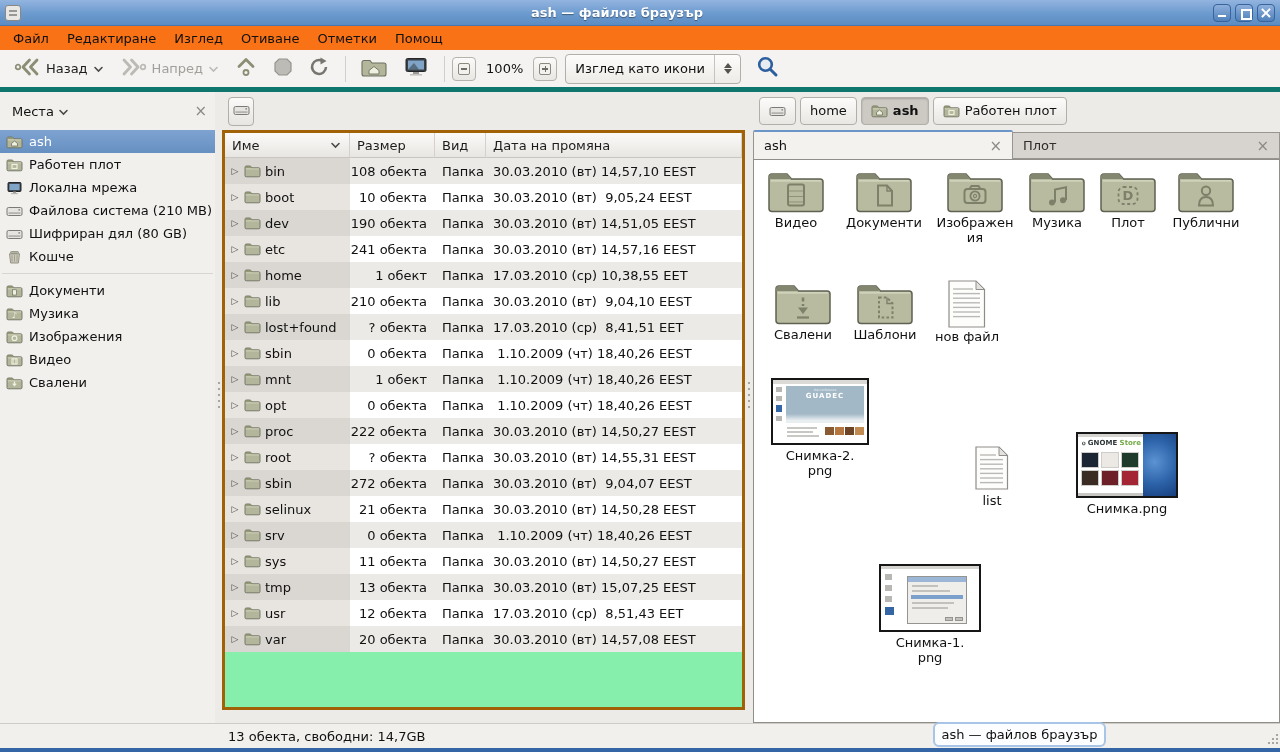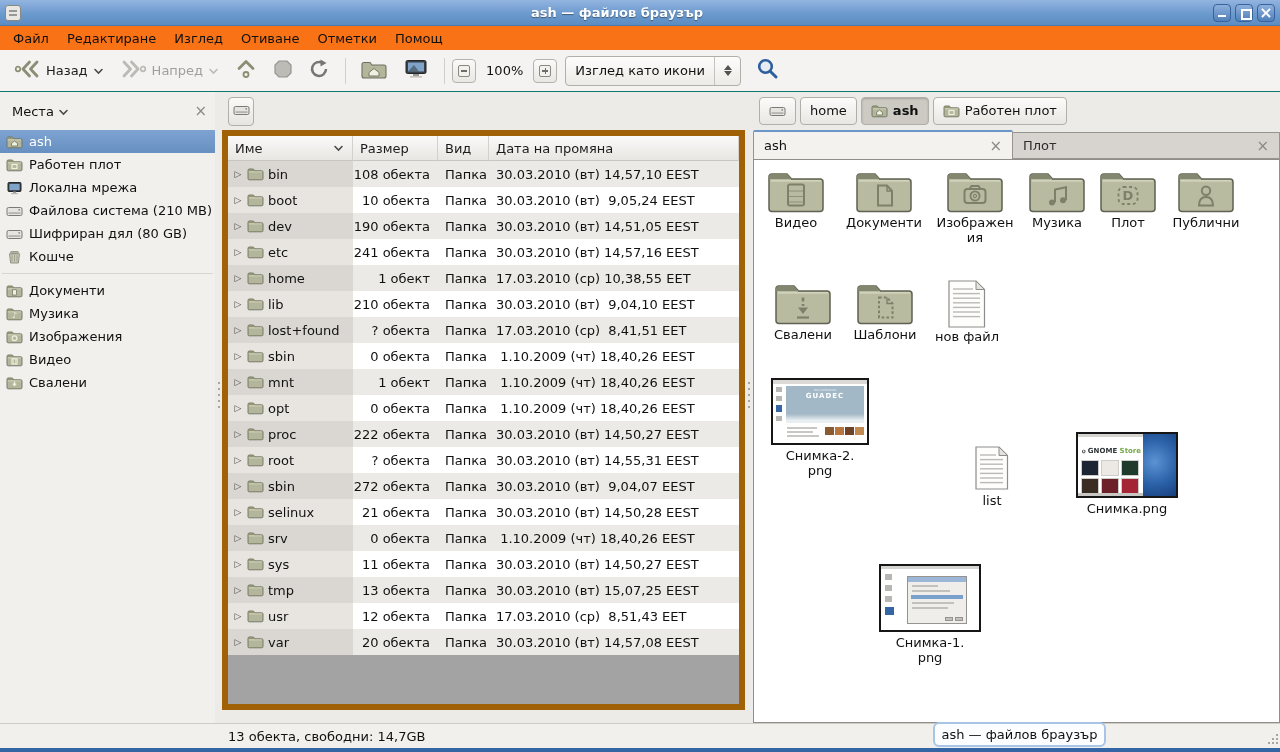--- a/index.html
+++ b/index.html
@@ -22,21 +22,21 @@
   .wbtn-min .g::before { content:""; position:absolute; left:4px; right:4px; bottom:4px; height:2px; background:#fff; }
   .wbtn-max .g::before { content:""; position:absolute; left:4.5px; top:4.5px; width:7px; height:7px; border:2px solid #fff; }
   .wbtn-close .g::before { content:"\00d7"; position:absolute; left:0; right:0; top:-2px; text-align:center; color:#fff; font-size:16px; font-weight:bold; }
 
   
   .menubar { position:absolute; left:0; top:26px; right:0; height:24px; background:#f97316; display:flex; align-items:center; padding-left:4px; }
   .menu-item { padding:3px 9px; }
 
   
   .toolbar { position:absolute; left:0; top:50px; right:0; height:42px; background:#f4f3f1;
-    border-bottom:1px solid #0f766e; display:flex; align-items:center; padding-left:6px; }
+    border-bottom:5px solid #0f766e; display:flex; align-items:center; padding-left:6px; }
   .tb-btn { height:32px; display:flex; align-items:center; gap:5px; padding:0 7px; border-radius:4px; border:1px solid transparent; }
   .tb-label { color:#1c1c1c; }
   .tb-btn.disabled .tb-label { color:#a19f9a; }
   .tb-sep { width:1px; height:26px; background:#d2cfca; margin:0 7px; }
   .zoom-btn { width:24px; height:24px; border:1px solid #b6b2ac; border-radius:4px;
     background:linear-gradient(#fbfaf9,#e9e7e3); display:flex; align-items:center; justify-content:center; }
   .zoom-glyph { width:12px; height:12px; border:1px solid #8a887f; border-radius:2px; position:relative; background:#f2f1ee; }
   .zoom-glyph::before { content:""; position:absolute; left:2px; right:2px; top:4.5px; height:1.6px; background:#6f6d66; }
   .zoom-glyph.plus::after { content:""; position:absolute; top:2px; bottom:2px; left:4.5px; width:1.6px; background:#6f6d66; }
   .zoom-level { padding:0 10px; }
@@ -64,21 +64,21 @@
   .splitter { position:absolute; top:0; bottom:0; background:#edebe7; }
   .splitter.sp-left { left:215px; width:7px; }
   .splitter.sp-right { left:745px; width:8px; }
   .splitter .dots { position:absolute; left:50%; top:46%; width:2px; height:26px; transform:translateX(-50%);
     background:repeating-linear-gradient(#a9a6a0 0 2px, transparent 2px 6px); }
 
   .midpane { position:absolute; left:222px; top:0; width:523px; bottom:0; }
   .mid-pathbar { height:38px; display:flex; align-items:center; }
   .mini-btn { width:26px; height:29px; margin-left:6px; border:1px solid #b2aea8; border-radius:4px;
     background:linear-gradient(#fbfaf9,#e7e5e1); display:flex; align-items:center; justify-content:center; }
-  .listview { position:absolute; left:0; top:38px; right:0; bottom:13px; border:6px solid #a16207; background:#a3a3a3; overflow:hidden; }
+  .listview { position:absolute; left:0; top:38px; right:0; bottom:13px; border:3px solid #a16207; background:#86efac; overflow:hidden; }
   .lv-header { display:flex; height:25px; }
   .lv-hcell { background:linear-gradient(#fbfaf9,#e8e6e2); border-right:1px solid #d4d1cc; border-bottom:1px solid #c9c6c1;
     display:flex; align-items:center; padding-left:7px; color:#1c1c1c; }
   .lv-hcell .sortarrow { margin-left:auto; margin-right:8px; display:flex; }
   .lv-row { display:flex; height:26px; align-items:stretch; }
   .lv-cell { display:flex; align-items:center; white-space:pre; overflow:hidden; }
   .c-name { width:125px; gap:4px; padding-left:5px; }
   .c-size { width:85px; justify-content:flex-end; padding-right:8px; }
   .c-type { width:51px; padding-left:7px; }
   .c-date { flex:1; padding-left:7px; }
@@ -117,21 +117,21 @@
   .tg-left i.blue { background:#3465a4; height:7px; }
   .tg-hero { position:absolute; left:13px; top:6px; width:78px; height:37px; background:#a3b8c6; }
   .tg-brand { position:absolute; left:0; right:0; top:6px; text-align:center; color:#fff; font-size:7px; font-weight:bold; letter-spacing:1px; }
   .tg-sub { position:absolute; left:0; right:0; top:2px; text-align:center; color:#e8eef2; font-size:3px; }
   .tg-sky { position:absolute; left:0; right:0; bottom:0; height:9px;
     background:linear-gradient(transparent, #e9eef1 70%); }
   .tg-line { position:absolute; left:14px; height:2px; background:#c9c7c3; }
   .tg-photos { position:absolute; left:52px; top:47px; display:flex; gap:1px; }
   .tg-photos i { width:9px; height:8px; }
   .th-store { width:102px; height:66px; }
-  .ts-left { position:absolute; left:0; top:11px; width:68px; bottom:0; background:#fff;text-align:center; }
+  .ts-left { position:absolute; left:0; top:3px; width:68px; bottom:0; background:#fff;text-align:center; }
   .ts-brand { position:absolute; left:4px; top:2px; font-size:7px; font-weight:bold; color:#2e3436; }
   .ts-brand span { color:#73a946; }
   .ts-grid { position:absolute; left:3px; top:15px; width:62px; display:flex; flex-wrap:wrap; gap:2px; }
   .ts-grid i { width:18px; height:16px; border:1px solid #cfcdc9; }
   .ts-right { position:absolute; right:0; top:0; width:33px; bottom:0;
     background:radial-gradient(circle at 35% 45%, #5b93d4 0%, #2c62a8 55%, #173f7e 100%); }
   .ts-top { position:absolute; left:0; top:0; right:0; height:3px; background:#d6d4d0; }
   .ts-bottom { position:absolute; left:0; bottom:0; right:33px; height:3px; background:#c9c7c3; }
   .th-dialog { width:102px; height:68px; }
   .td-top { position:absolute; left:0; top:0; right:0; height:3px; background:#d6d4d0; }

